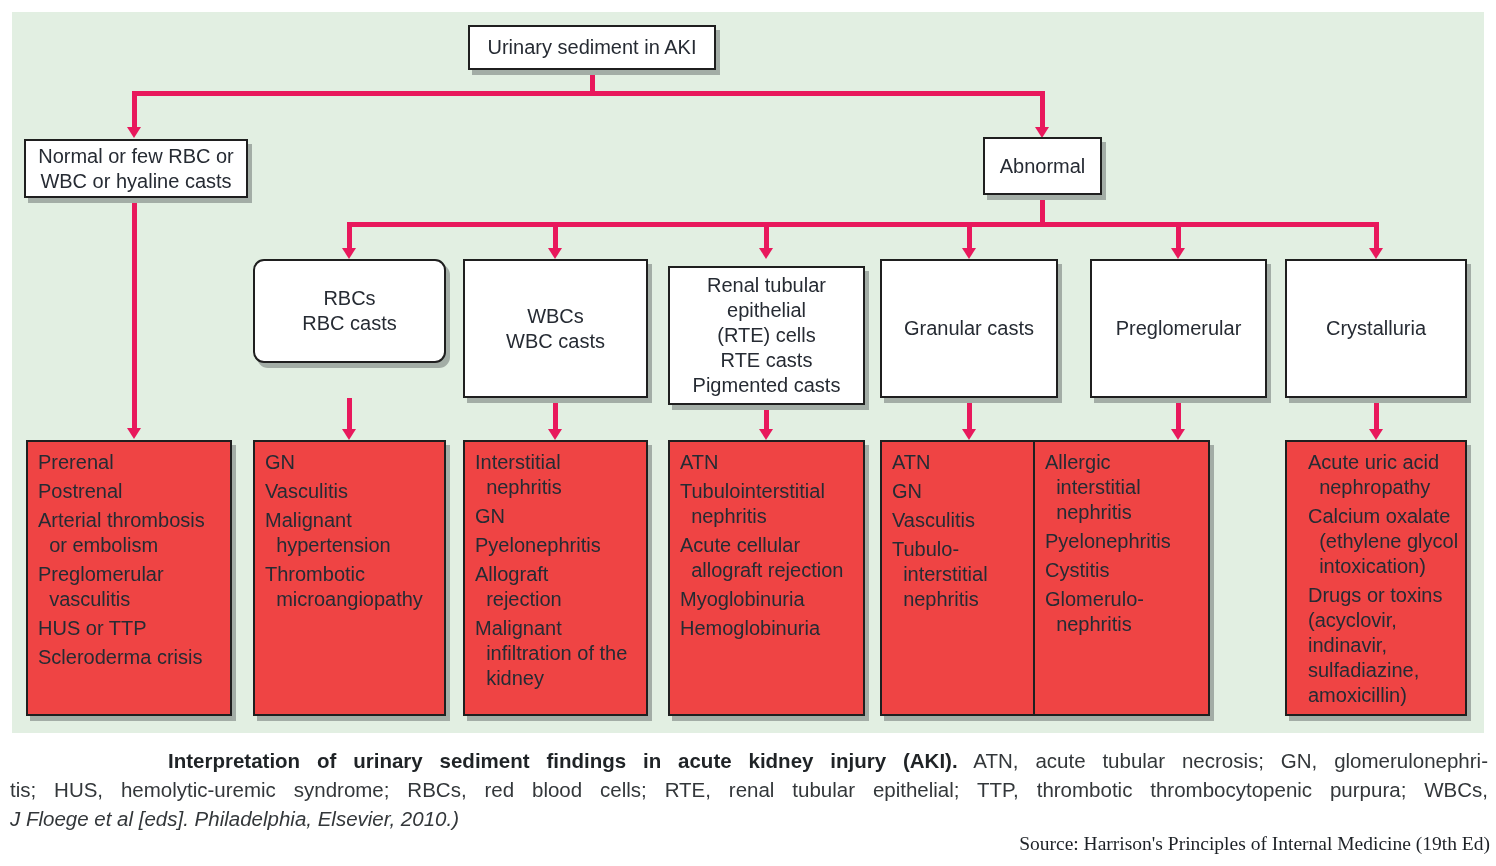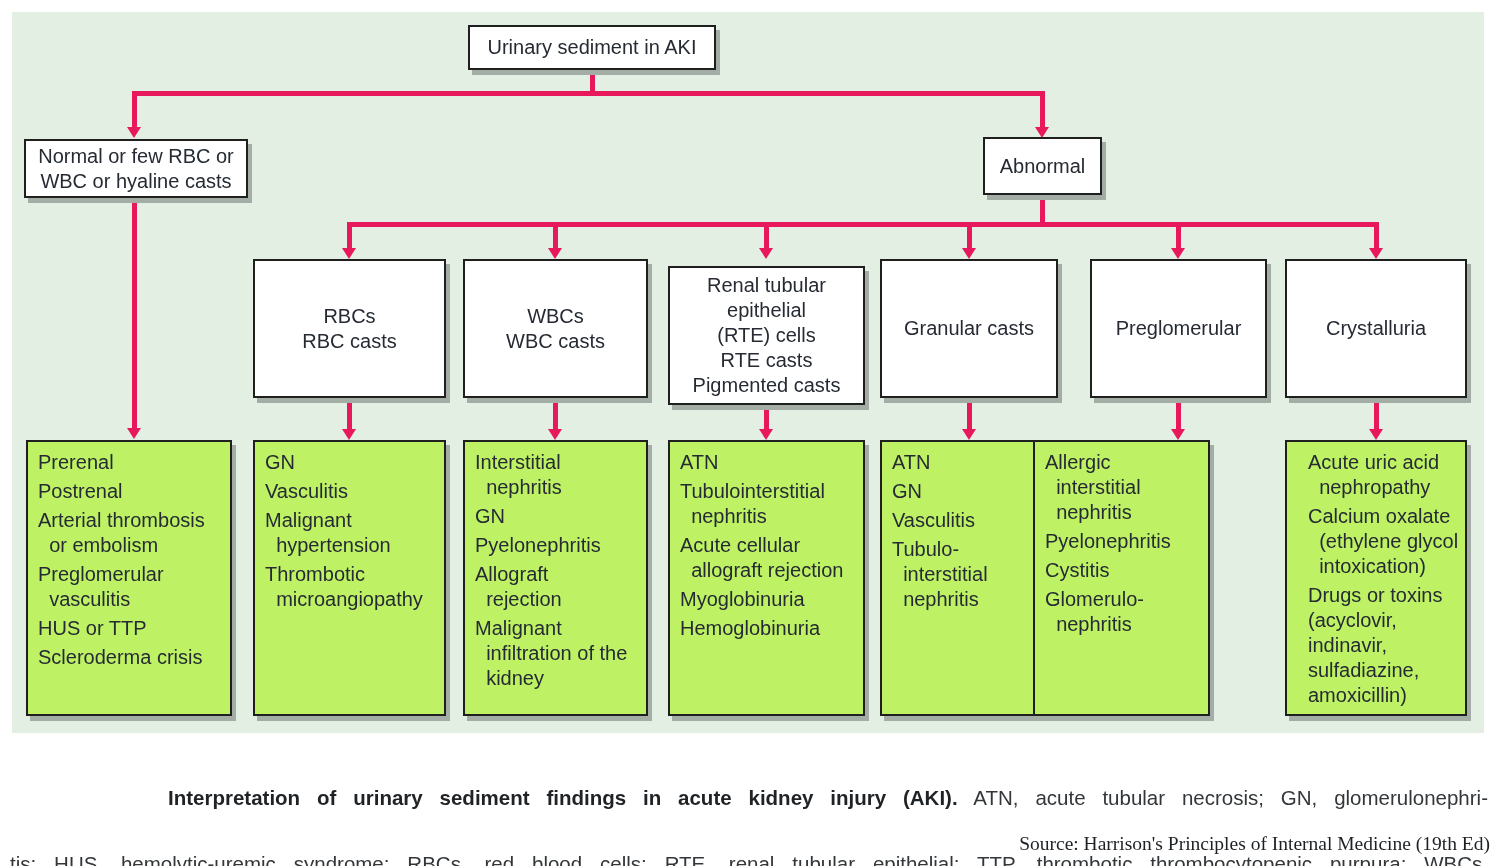--- a/index.html
+++ b/index.html
@@ -12,34 +12,34 @@
   *{margin:0;padding:0;box-sizing:border-box;}
   html,body{background:#ffffff;}
   .figure{position:relative;width:1496px;height:866px;background:#fff;overflow:hidden;
           font-family:"Liberation Sans",sans-serif;color:var(--ink);}
   .panel{position:absolute;left:12px;top:12px;width:1472px;height:721px;background:var(--panel);}
   
   .node{position:absolute;background:#fff;border:2px solid var(--border);
         box-shadow:4px 5px 0 var(--shadow);display:flex;align-items:center;justify-content:center;
         text-align:center;z-index:2;}
   .node .lbl{white-space:pre-wrap;font-size:20px;line-height:25px;color:var(--ink);}
-  .listbox{position:absolute;background:#bef264;border:2px solid var(--border);
+  .listbox{position:absolute;background:#ef4444;border:2px solid var(--border);
         box-shadow:4px 5px 0 var(--shadow);padding:8px 4px 0 10px;z-index:2;}
   .li{white-space:pre-wrap;font-size:20px;line-height:25px;margin-bottom:4px;color:var(--ink);}
   
   .vline,.hline{position:absolute;background:var(--accent);z-index:1;}
   .vline{width:5px;}
   .hline{height:5px;}
   .tri{position:absolute;width:0;height:0;border-left:7px solid transparent;
        border-right:7px solid transparent;border-top:11px solid var(--accent);z-index:1;}
   
   #root{left:468px;top:25px;width:248px;height:45px;}
   #normal{left:24px;top:139px;width:224px;height:59px;}
   #abnormal{left:983px;top:137px;width:119px;height:58px;}
-  #cat0{left:253px;top:259px;width:193px;height:139px;}
+  #cat0{left:253px;top:259px;width:193px;height:104px;border-radius:11px;}
   #cat1{left:463px;top:259px;width:185px;height:139px;}
   #cat2{left:668px;top:266px;width:197px;height:139px;}
   #cat3{left:880px;top:259px;width:178px;height:139px;}
   #cat4{left:1090px;top:259px;width:177px;height:139px;}
   #cat5{left:1285px;top:259px;width:182px;height:139px;}
   #list_n{left:26px;top:440px;width:206px;height:276px;}
   #list0{left:253px;top:440px;width:193px;height:276px;}
   #list1{left:463px;top:440px;width:185px;height:276px;}
   #list2{left:668px;top:440px;width:197px;height:276px;}
   #list3{left:880px;top:440px;width:178px;height:276px;}
@@ -61,21 +61,21 @@
   #vc5{left:1374px;top:222px;height:27px;} #tc5{left:1369px;top:248px;}
   #vs0{left:347px;top:398px;height:31px;}  #ts0{left:342px;top:429px;}
   #vs1{left:553px;top:398px;height:31px;}  #ts1{left:548px;top:429px;}
   #vs2{left:764px;top:398px;height:31px;}  #ts2{left:759px;top:429px;}
   #vs3{left:967px;top:398px;height:31px;}  #ts3{left:962px;top:429px;}
   #vs4{left:1176px;top:398px;height:31px;} #ts4{left:1171px;top:429px;}
   #vs5{left:1374px;top:398px;height:31px;} #ts5{left:1369px;top:429px;}
   
   .caption{position:absolute;left:10px;top:746px;width:1478px;color:#33373a;}
   .cap-line{font-size:20.5px;line-height:29px;text-align:justify;}
-  .cap-just{text-align-last:justify;margin-top:37px;}
+  .cap-just{text-align-last:justify;}
   .cap-line b{font-weight:bold;color:#1f2326;}
   .cap-line i{font-style:italic;}
   #cap1{text-indent:158px;}
   .source{position:absolute;right:6px;top:833px;font-family:"Liberation Serif",serif;
           font-size:19.5px;color:#1d2126;}
 </style>
 </head>
 <body>
 
 <div class="figure">

